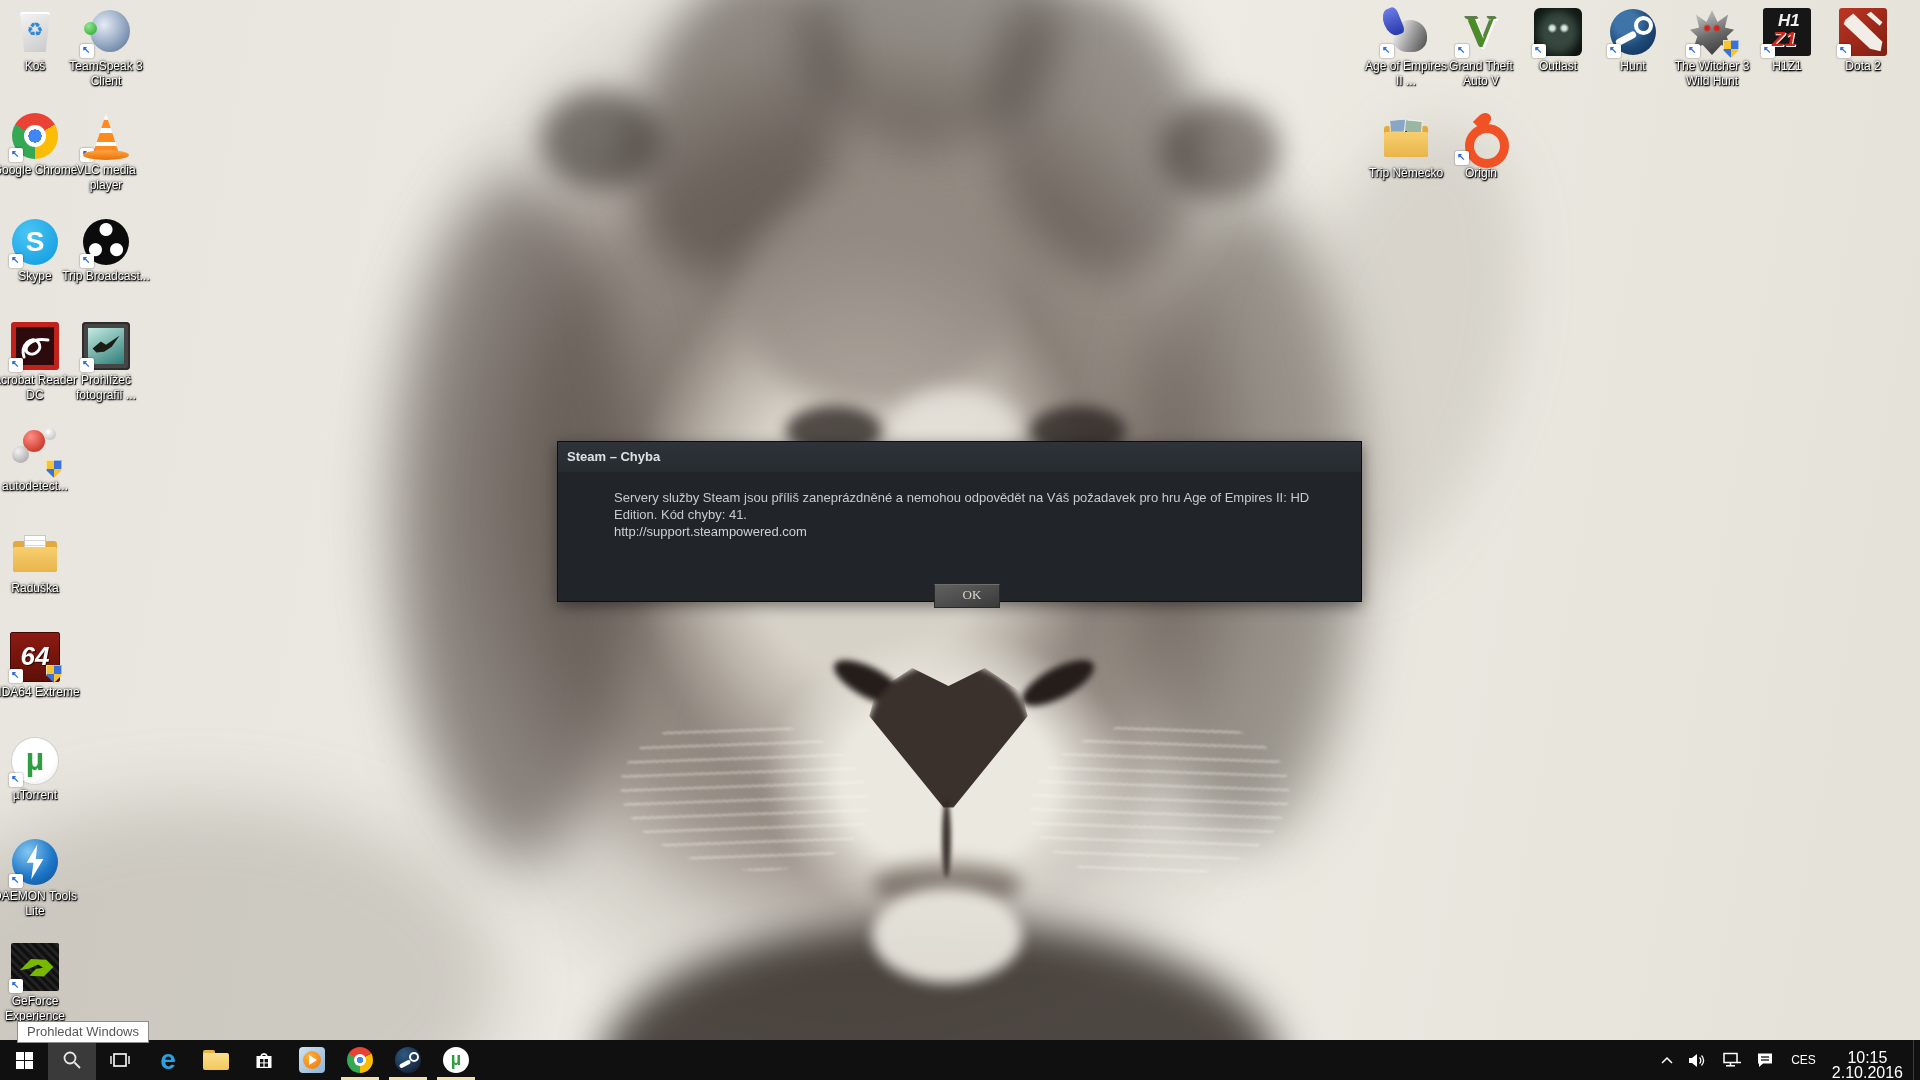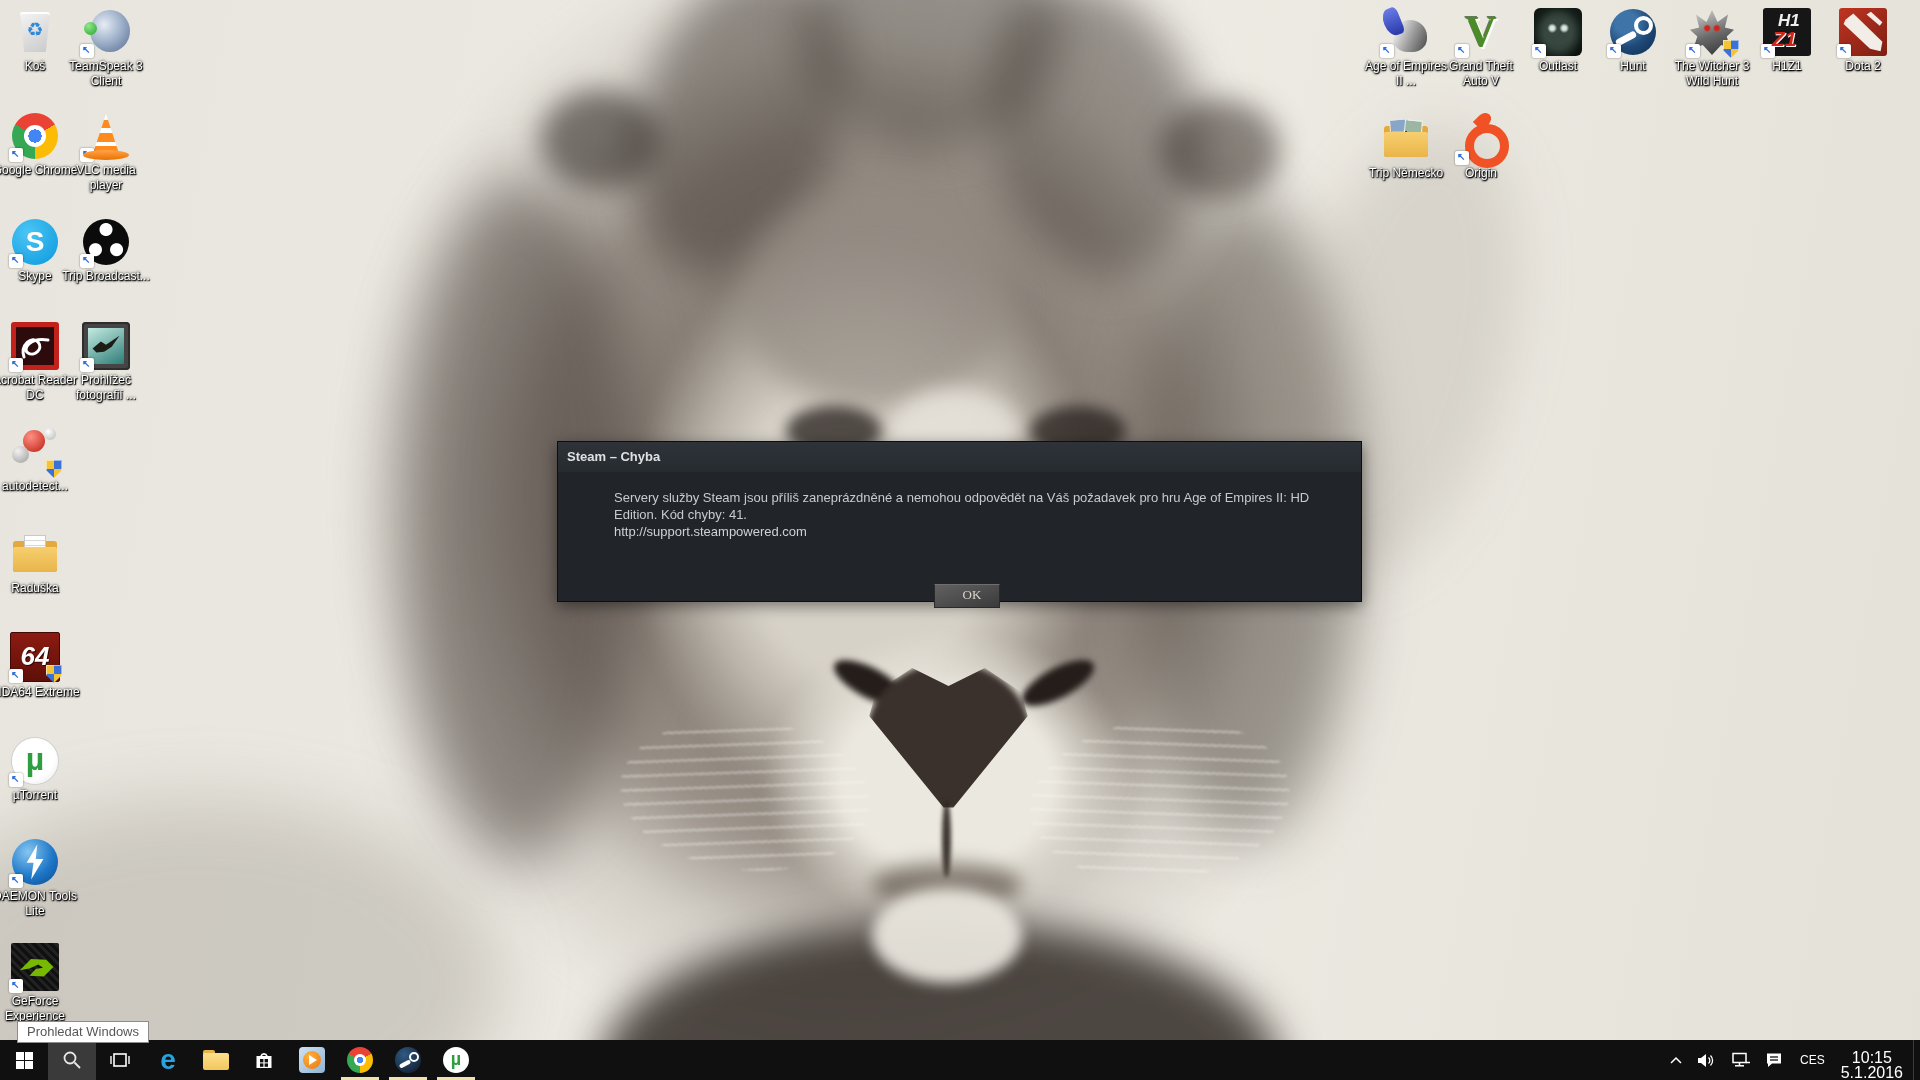--- a/index.html
+++ b/index.html
@@ -399,19 +399,19 @@
       <div class="tray-btn">
         <svg width="18" height="16" viewBox="0 0 18 16">
             <path d="M2 1.5 h14 v10 h-9 l-4 3.5 v-3.5 h-1 z" fill="#fff"></path>
             <line x1="5" y1="5" x2="13" y2="5" stroke="#101010" stroke-width="1.3"></line>
             <line x1="5" y1="8" x2="13" y2="8" stroke="#101010" stroke-width="1.3"></line>
           </svg>
       </div>
       <div class="tray-btn tray-lang">CES</div>
       <div class="tray-clock">
         <div>10:15</div>
-        <div>5.1.2016</div>
+        <div>2.10.2016</div>
       </div>
       <div class="show-desktop"></div>
     </div>
   </div>
 
 </div>
 
 </body></html>

